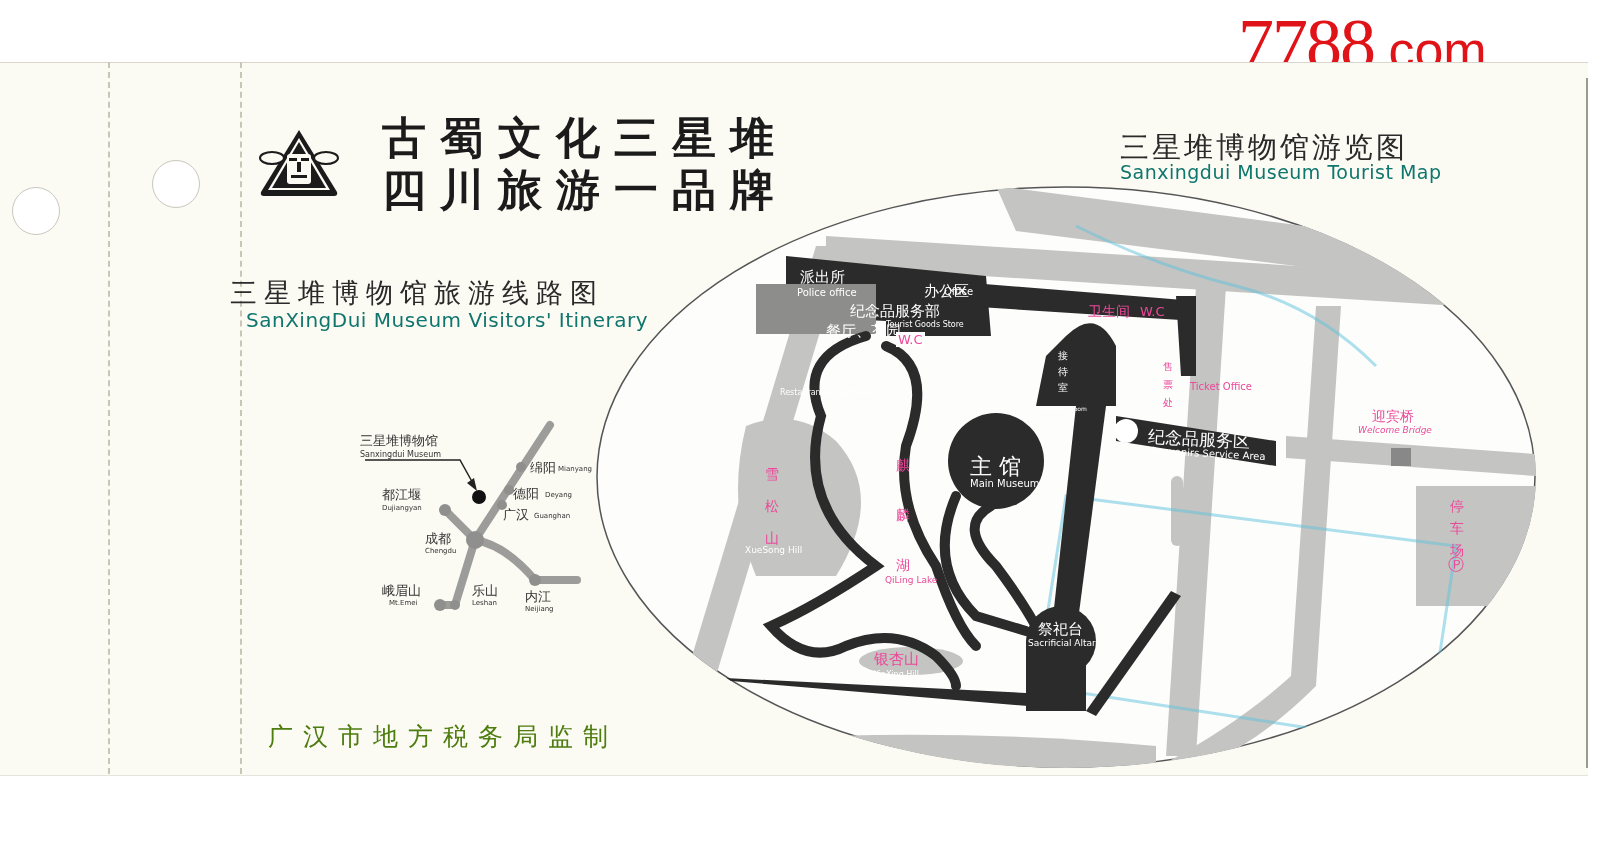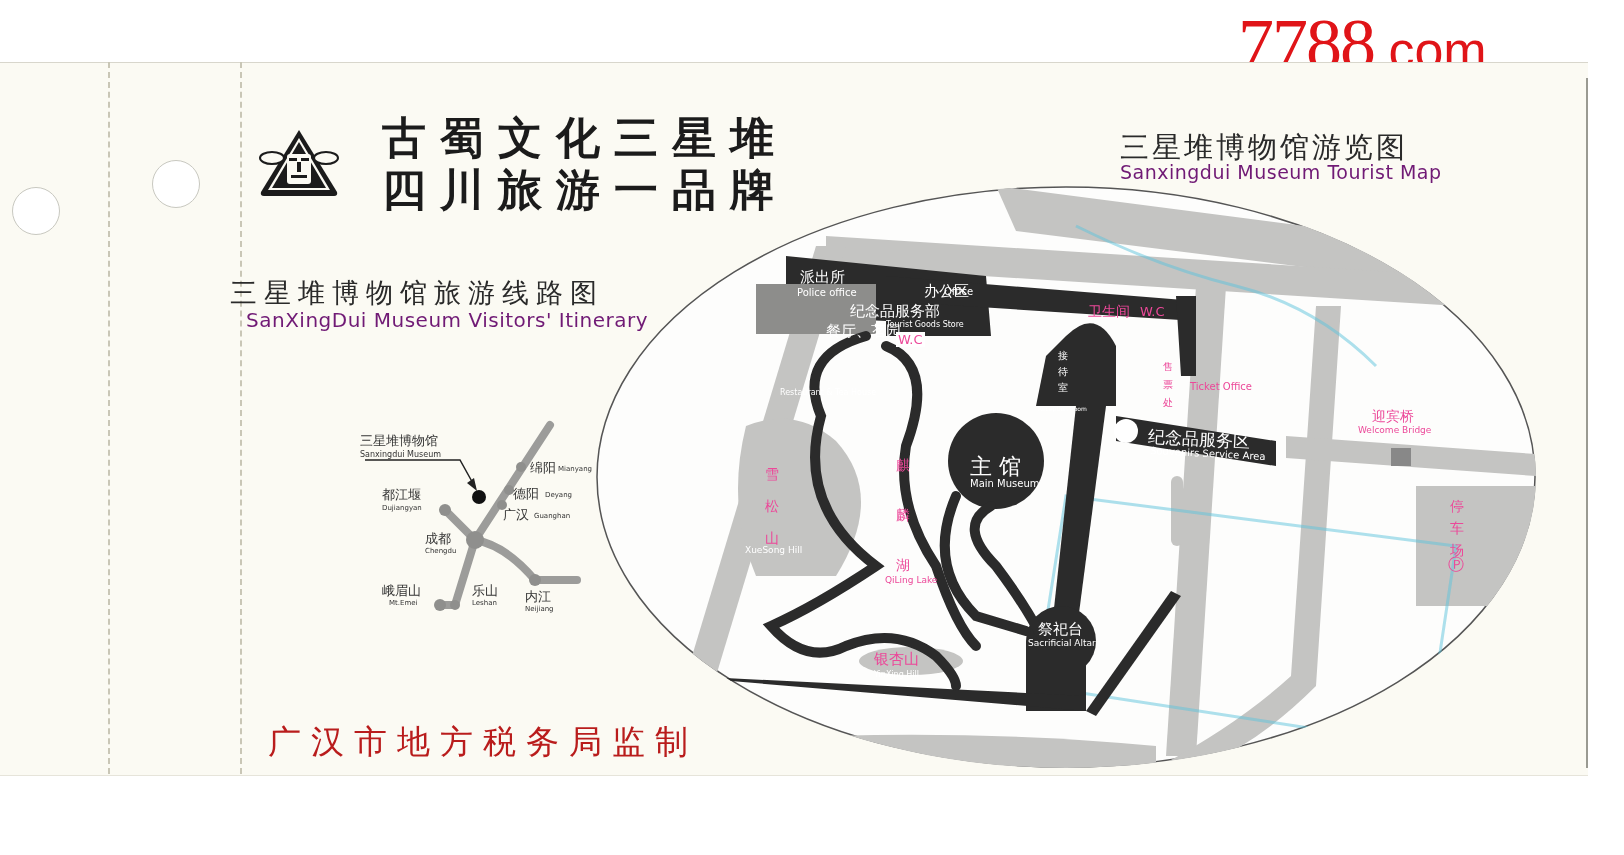--- a/index.html
+++ b/index.html
@@ -6,23 +6,23 @@
   body{width:1624px;height:855px;background:#ffffff;position:relative;overflow:hidden;font-family:"DejaVu Sans","Liberation Sans",sans-serif;}
   .ticket{position:absolute;left:0;top:62px;width:1588px;height:712px;background:#fbfaf3;border-top:1px solid #d8d6cc;border-bottom:1px solid #e6e4da;}
   .ticket-edge{position:absolute;left:1586px;top:78px;width:2px;height:690px;background:#9a9a92;}
   .perf{position:absolute;top:62px;width:0;height:712px;border-left:2px dashed #c9c6b6;}
   .punch{position:absolute;width:46px;height:46px;border-radius:50%;background:#ffffff;border:1px solid #c8c8c0;}
   .watermark{position:absolute;left:1238px;top:4px;font-family:"Liberation Serif","DejaVu Serif",serif;color:#e01418;font-size:72px;line-height:80px;letter-spacing:-2px;}
   .watermark .tld{font-family:"Liberation Sans",sans-serif;font-size:52px;letter-spacing:0;}
   .logo{position:absolute;left:258px;top:128px;width:82px;height:70px;}
   .slogan{position:absolute;left:382px;font-family:"DejaVu Serif","Liberation Serif",serif;font-weight:bold;font-size:44px;letter-spacing:14px;color:#1b1b1b;line-height:52px;}
   .title-cn{position:absolute;font-size:27px;letter-spacing:7px;color:#2a2a2a;white-space:nowrap;}
-  .title-en{position:absolute;font-size:20px;color:#701a75;white-space:nowrap;letter-spacing:0.5px;}
+  .title-en{position:absolute;font-size:20px;color:#0f766e;white-space:nowrap;letter-spacing:0.5px;}
   .route-map{position:absolute;left:345px;top:415px;width:270px;height:210px;}
-  .footer{position:absolute;left:268px;top:720px;font-size:33px;letter-spacing:10px;color:#b91c1c;white-space:nowrap;}
+  .footer{position:absolute;left:268px;top:720px;font-size:25px;letter-spacing:10px;color:#4d7c0f;white-space:nowrap;}
   .map-wrap{position:absolute;left:596px;top:186px;width:940px;height:582px;}
   svg text{font-family:"DejaVu Sans","Liberation Sans",sans-serif;}
   .lbl{position:absolute;white-space:nowrap;color:#fff;}
   .dark{color:#ec4899;}
   .small-en{font-size:10px;}
 </style>
 </head>
 <body>
 
 <div class="watermark"><span>7788</span><span class="tld">.com</span></div>
@@ -164,21 +164,21 @@
 <div class="lbl dark" style="left:896px;top:332px;font-size:13px;background:#fff;padding:0 2px;">W.C</div>
 <div class="lbl dark" style="left:1088px;top:303px;font-size:14px;">卫生间</div>
 <div class="lbl dark" style="left:1140px;top:304px;font-size:13px;">W.C</div>
 <div class="lbl" style="left:1058px;top:348px;font-size:10px;width:16px;line-height:16px;white-space:normal;">接待室</div>
 <div class="lbl" style="left:1038px;top:405px;font-size:6px;">Reception Room</div>
 <div class="lbl dark" style="left:1163px;top:358px;font-size:10px;width:15px;line-height:18px;white-space:normal;">售票处</div>
 <div class="lbl dark" style="left:1190px;top:381px;font-size:10px;">Ticket Office</div>
 <div class="lbl" style="left:1148px;top:428px;font-size:17px;transform:rotate(3deg);">纪念品服务区</div>
 <div class="lbl" style="left:1150px;top:448px;font-size:10px;transform:rotate(3deg);">Souvenirs Service Area</div>
 <div class="lbl dark" style="left:1372px;top:408px;font-size:14px;">迎宾桥</div>
-<div class="lbl dark" style="left:1358px;top:425px;font-size:9px;">Welcome Bridge</div>
+<div class="lbl dark" style="left:1358px;top:425px;font-size:9px;font-style:italic;">Welcome Bridge</div>
 <div class="lbl" style="left:970px;top:452px;font-size:22px;">主 馆</div>
 <div class="lbl" style="left:970px;top:478px;font-size:10px;">Main Museum</div>
 <div class="lbl dark" style="left:765px;top:458px;font-size:14px;width:14px;line-height:32px;white-space:normal;">雪松山</div>
 <div class="lbl" style="left:745px;top:545px;font-size:9px;">XueSong Hill</div>
 <div class="lbl dark" style="left:896px;top:440px;font-size:14px;width:14px;line-height:50px;white-space:normal;">麒麟湖</div>
 <div class="lbl dark" style="left:885px;top:575px;font-size:9px;">QiLing Lake</div>
 <div class="lbl" style="left:1038px;top:620px;font-size:15px;">祭祀台</div>
 <div class="lbl" style="left:1028px;top:638px;font-size:9px;">Sacrificial Altar</div>
 <div class="lbl dark" style="left:874px;top:650px;font-size:15px;">银杏山</div>
 <div class="lbl" style="left:874px;top:670px;font-size:8px;">YinXing Hill</div>

